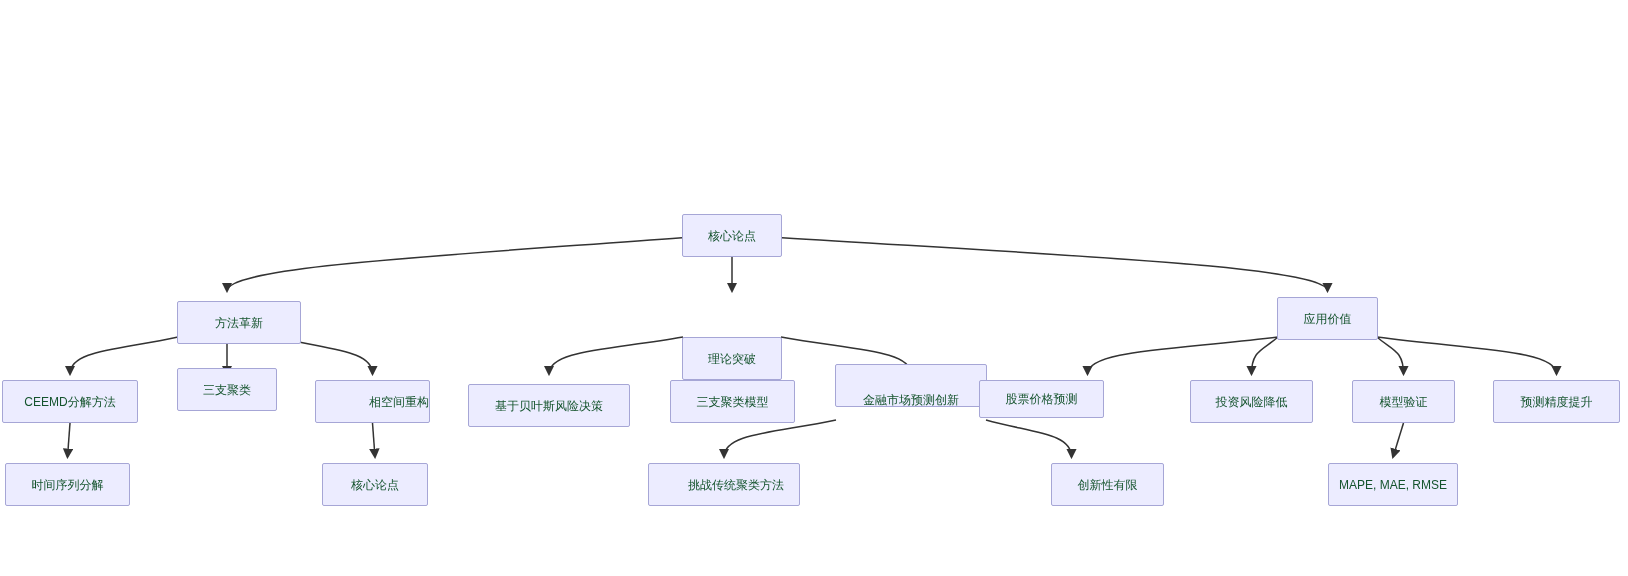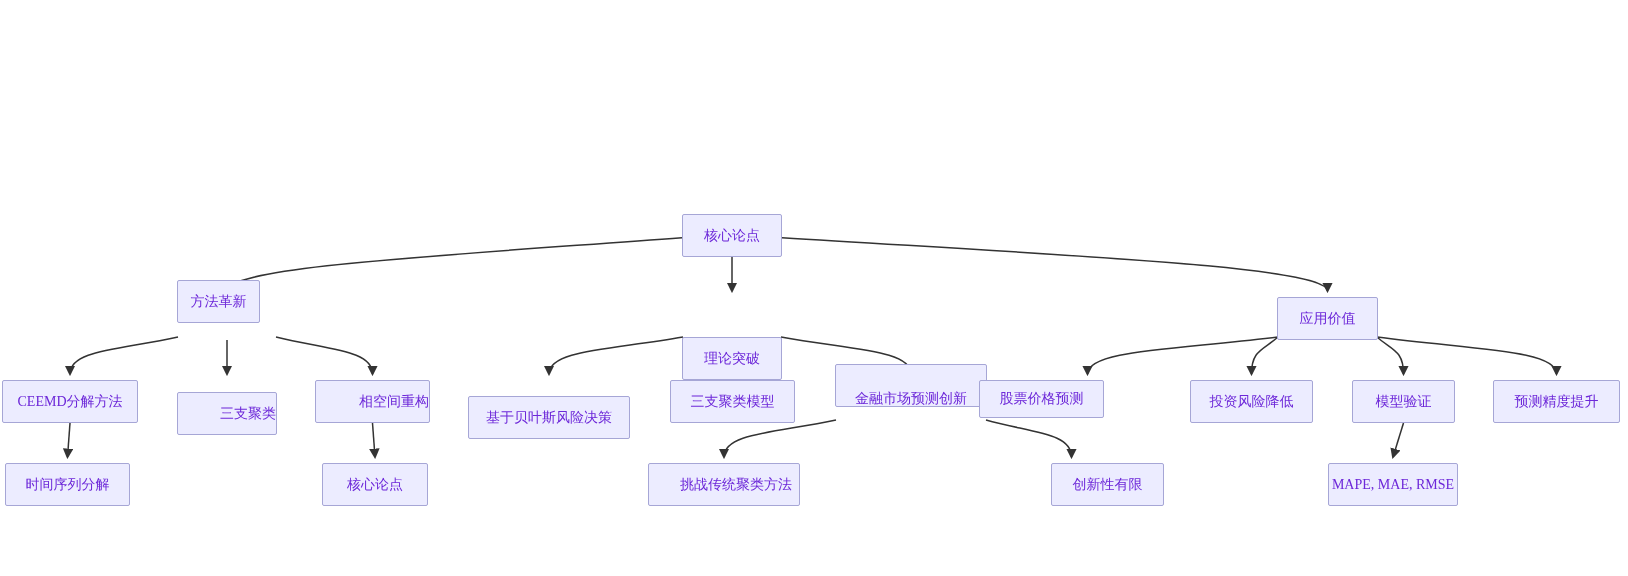--- a/index.html
+++ b/index.html
@@ -32,26 +32,25 @@
     position: absolute;
     box-sizing: border-box;
     background: #ececff;
     border: 1px solid #a6a6d6;
     border-radius: 2px;
     display: flex;
     align-items: center;
     justify-content: center;
   }
   .node-label {
-    font-size: 14px;
-    color: #6d28d9;
+    font-size: 12px;
+    color: #14532d;
     white-space: nowrap;
     line-height: 1;
     text-align: center;
-    font-family: Liberation Serif, serif;
   }
 </style>
 </head>
 <body>
 
 <div class="stage">
   <svg class="edge-layer" width="1628" height="576" viewBox="0 0 1628 576" xmlns="http://www.w3.org/2000/svg">
     <defs>
       <marker id="arrow" viewBox="0 0 10 10" refX="8" refY="5" markerWidth="7" markerHeight="7" orient="auto">
         <path d="M0,0 L10,5 L0,10 z" fill="#333333"></path>
@@ -74,39 +73,39 @@
         <path d="M70,423 L67.5,457" class="edge" marker-end="url(#arrow)"></path>
         <path d="M372.5,423 L375,457" class="edge" marker-end="url(#arrow)"></path>
         <path d="M836,420 C774.4,432.95 724,433 724,457" class="edge" marker-end="url(#arrow)"></path>
         <path d="M986,420 C1033.025,432.95 1071.5,433 1071.5,457" class="edge" marker-end="url(#arrow)"></path>
         <path d="M1403.5,423 L1393,457" class="edge" marker-end="url(#arrow)"></path>
       </g>
   </svg>
 <div class="node" style="left: 682px; top: 214px; width: 100px; height: 43px;">
     <span class="node-label">核心论点</span>
   </div>
-    <div class="node" style="left: 177px; top: 280px; width: 83px; height: 43px;">
+    <div class="node" style="left: 177px; top: 301px; width: 124px; height: 43px;">
     <span class="node-label">方法革新</span>
   </div>
     <div class="node" style="left: 682px; top: 297px; width: 100px; height: 43px; margin-top: 40px;">
     <span class="node-label">理论突破</span>
   </div>
     <div class="node" style="left: 1277px; top: 297px; width: 101px; height: 43px;">
     <span class="node-label">应用价值</span>
   </div>
     <div class="node" style="left: 2px; top: 380px; width: 136px; height: 43px;">
     <span class="node-label">CEEMD分解方法</span>
   </div>
-    <div class="node" style="left: 177px; top: 392px; width: 100px; height: 43px; justify-content: flex-end;">
+    <div class="node" style="left: 177px; top: 368px; width: 100px; height: 43px;">
     <span class="node-label">三支聚类</span>
   </div>
     <div class="node" style="left: 315px; top: 380px; width: 115px; height: 43px; justify-content: flex-end;">
     <span class="node-label">相空间重构</span>
   </div>
-    <div class="node" style="left: 468px; top: 396px; width: 162px; height: 43px;">
+    <div class="node" style="left: 468px; top: 384px; width: 162px; height: 43px;">
     <span class="node-label">基于贝叶斯风险决策</span>
   </div>
     <div class="node" style="left: 670px; top: 380px; width: 125px; height: 43px;">
     <span class="node-label">三支聚类模型</span>
   </div>
     <div class="node" style="left: 835px; top: 364px; width: 152px; height: 43px; align-items: flex-end;">
     <span class="node-label">金融市场预测创新</span>
   </div>
     <div class="node" style="left: 979px; top: 380px; width: 125px; height: 38px;">
     <span class="node-label">股票价格预测</span>

